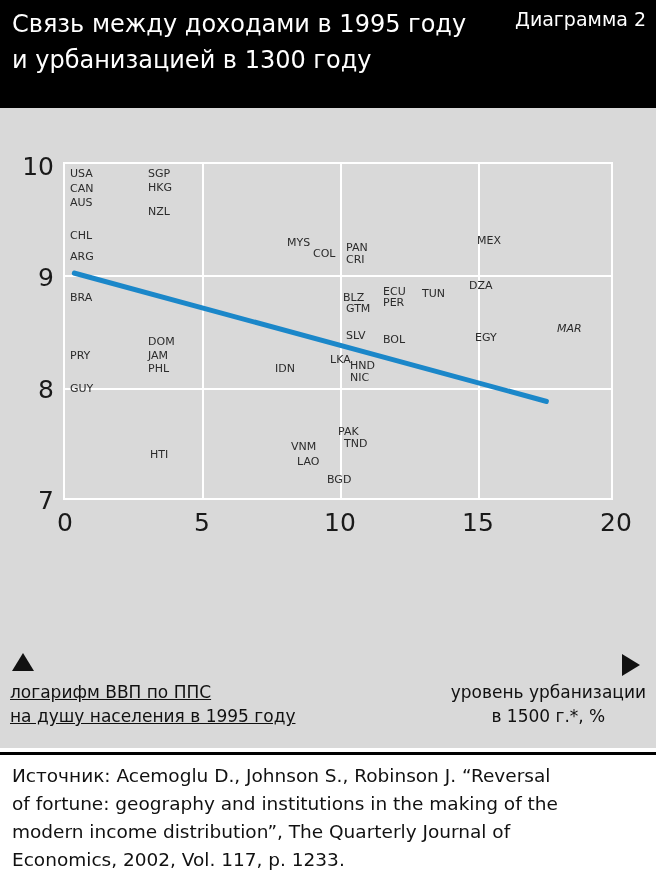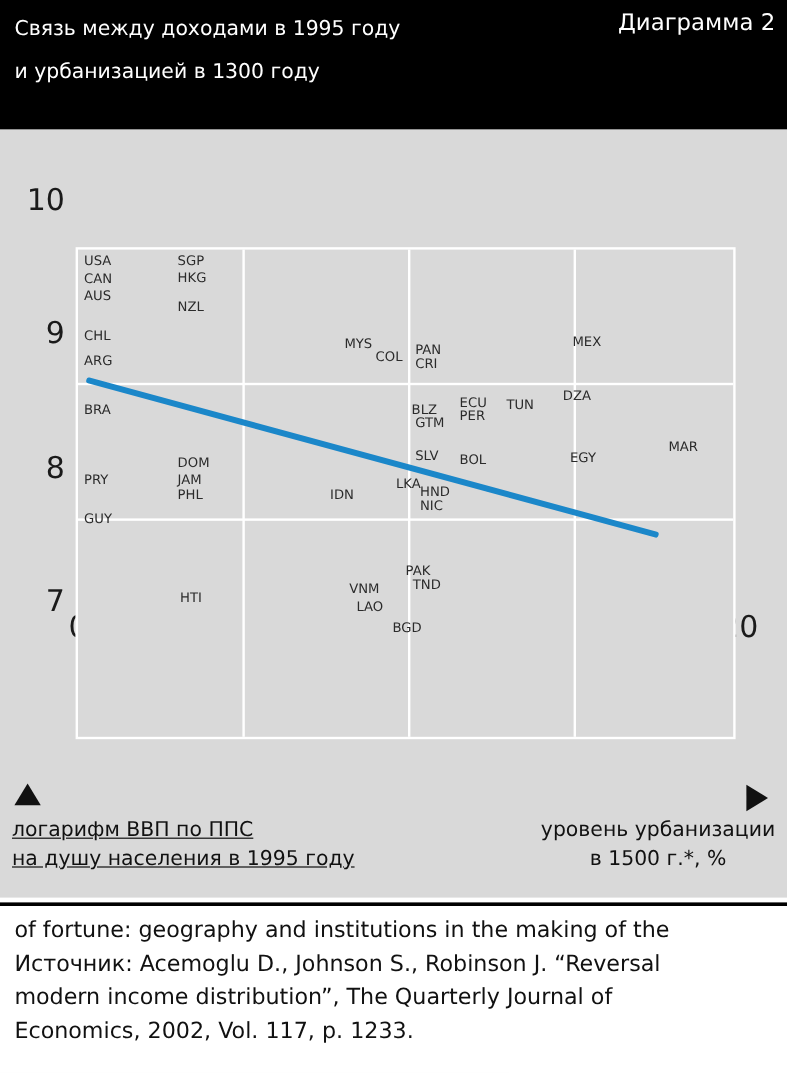--- a/index.html
+++ b/index.html
@@ -27,21 +27,21 @@
     width: 656px;
     height: 108px;
     background: #000000;
   }
   .header-title {
     position: absolute;
     left: 12px;
     top: 6px;
     width: 500px;
     color: #ffffff;
-    font-size: 17px;
+    font-size: 24px;
     line-height: 36px;
     letter-spacing: 0px;
   }
   .header-title .line {
     display: block;
     white-space: nowrap;
   }
   .header-badge {
     position: absolute;
     right: 10px;
@@ -57,28 +57,27 @@
     top: 108px;
     width: 656px;
     height: 640px;
     background: #d9d9d9;
   }
   .plot {
     position: absolute;
     left: 63px;
     top: 54px;
     width: 550px;
-    height: 410px;
+    height: 338px;
     background: #d9d9d9;
     border-left: 2px solid #ffffff;
     border-top: 2px solid #ffffff;
     border-bottom: 2px solid #ffffff;
     border-right: 2px solid #ffffff;
     box-sizing: border-box;
-    margin-top: 44px;
   }
   .gridline-h {
     position: absolute;
     left: 0;
     width: 100%;
     height: 2px;
     background: #ffffff;
   }
   .gridline-v {
     position: absolute;
@@ -249,21 +248,21 @@
       <div class="pt-label" style="left:281px; top:90px;">CRI</div>
       <div class="pt-label" style="left:278px; top:128px;">BLZ</div>
       <div class="pt-label" style="left:281px; top:139px;">GTM</div>
       <div class="pt-label" style="left:318px; top:122px;">ECU</div>
       <div class="pt-label" style="left:318px; top:133px;">PER</div>
       <div class="pt-label" style="left:357px; top:124px;">TUN</div>
       <div class="pt-label" style="left:404px; top:116px;">DZA</div>
       <div class="pt-label" style="left:281px; top:166px;">SLV</div>
       <div class="pt-label" style="left:318px; top:170px;">BOL</div>
       <div class="pt-label" style="left:410px; top:168px;">EGY</div>
-      <div class="pt-label" style="left:492px; top:159px;">MAR</div>
+      <div class="pt-label" style="left:492px; top:159px;font-style:italic;">MAR</div>
       <div class="pt-label" style="left:412px; top:71px;">MEX</div>
 
       <div class="pt-label" style="left:265px; top:190px;">LKA</div>
       <div class="pt-label" style="left:285px; top:196px;">HND</div>
       <div class="pt-label" style="left:285px; top:208px;text-align:right;">NIC</div>
       <div class="pt-label" style="left:273px; top:262px;">PAK</div>
       <div class="pt-label" style="left:279px; top:274px;">TND</div>
 
     </div>
 
@@ -277,19 +276,19 @@
     <div class="axis-caption cap-right">
       <div>уровень урбанизации</div>
       <div>в 1500 г.*, %</div>
     </div>
 
 
   </div>
 
   <div class="source-sep"></div>
   <div class="source">
+    <span class="line">Источник: Acemoglu D., Johnson S., Robinson J. “Reversal</span>
     <span class="line">of fortune: geography and institutions in the making of the</span>
-    <span class="line">Источник: Acemoglu D., Johnson S., Robinson J. “Reversal</span>
     <span class="line">modern income distribution”, The Quarterly Journal of</span>
     <span class="line">Economics, 2002, Vol. 117, p. 1233.</span>
   </div>
 
 </div>
 
 </body></html>

